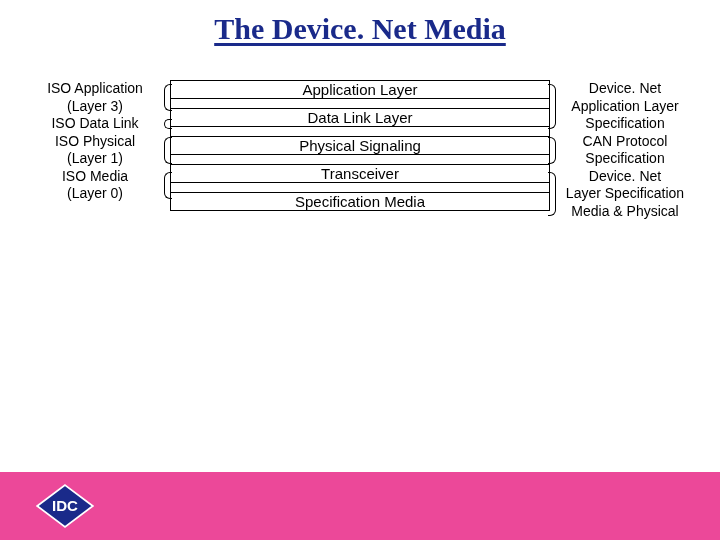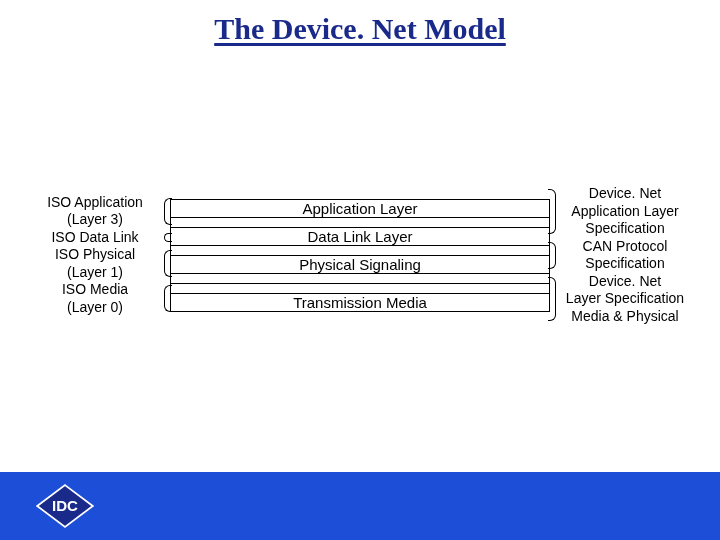--- a/index.html
+++ b/index.html
@@ -21,21 +21,21 @@
     text-decoration: underline;
     text-underline-offset: 4px;
   }
   .diagram {
     position: absolute;
     top: 80px;
     left: 20px;
     right: 20px;
     bottom: 110px;
     display: flex;
-    align-items: center;
+    align-items: flex-start;
   }
   .left-col, .right-col {
     width: 150px;
     display: flex;
     flex-direction: column;
     font-size: 14px;
     color: #000;
   }
   .left-item, .right-item {
     display: flex;
@@ -86,21 +86,21 @@
     border-top: 1.5px solid #000;
     border-bottom: 1.5px solid #000;
     border-right: 1.5px solid #000;
     border-top-right-radius: 6px;
     border-bottom-right-radius: 6px;
   }
   .footer {
     position: absolute;
     left: 0; right: 0; bottom: 0;
     height: 68px;
-    background: #1d4ed8;
+    background: #ec4899;
     display: flex;
     align-items: center;
   }
   .logo {
     margin-left: 36px;
     width: 58px;
     height: 44px;
     position: relative;
   }
   .logo svg { width: 100%; height: 100%; }
@@ -109,21 +109,21 @@
     font-family: "Times New Roman", Times, serif;
     font-style: italic;
     font-weight: bold;
     font-size: 16px;
     margin-left: 26px;
   }
 </style>
 </head>
 <body>
 
-<h1 class="title">The Device. Net Model</h1>
+<h1 class="title">The Device. Net Media</h1>
 
 <div class="diagram">
 
   <div class="left-col">
     <div class="left-item" style="flex:1.2">
       <span>ISO Application</span>
       <span>(Layer 3)</span>
       <span class="brace-left"></span>
     </div>
     <div class="left-item" style="flex:1.2">
@@ -148,23 +148,26 @@
       </div>
     <div class="layer spacer"></div>
     <div class="layer">
         <span>Data Link Layer</span>
       </div>
     <div class="layer spacer"></div>
     <div class="layer">
         <span>Physical Signaling</span>
       </div>
     <div class="layer spacer"></div>
+    <div class="layer">
+        <span>Transceiver</span>
+      </div>
     <div class="layer spacer"></div>
     <div class="layer">
-        <span>Transmission Media</span>
+        <span>Specification Media</span>
       </div>
   </div>
 
   <div class="right-col">
     <div class="right-item" style="flex:1.2">
       <span class="brace-right"></span>
       <span>Device. Net</span>
       <span>Application Layer</span>
       <span>Specification</span>
     </div>

